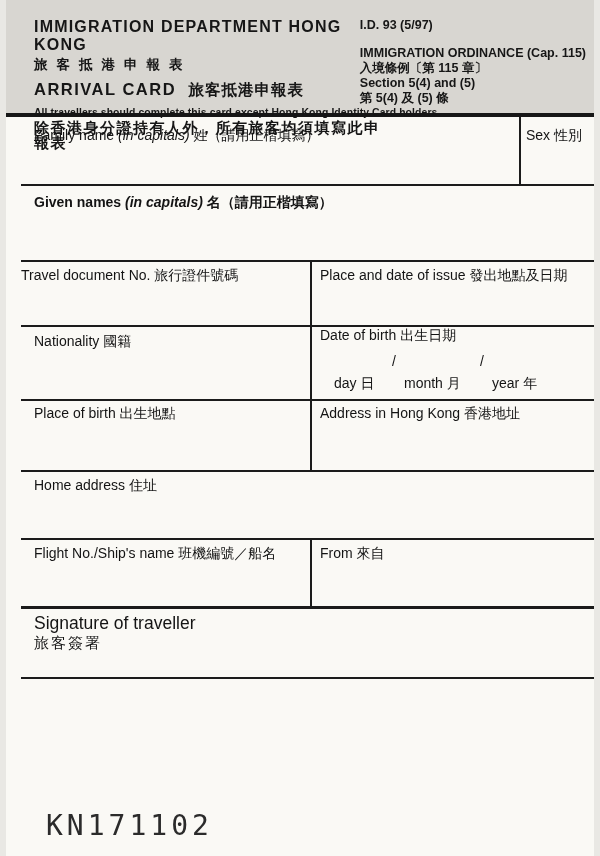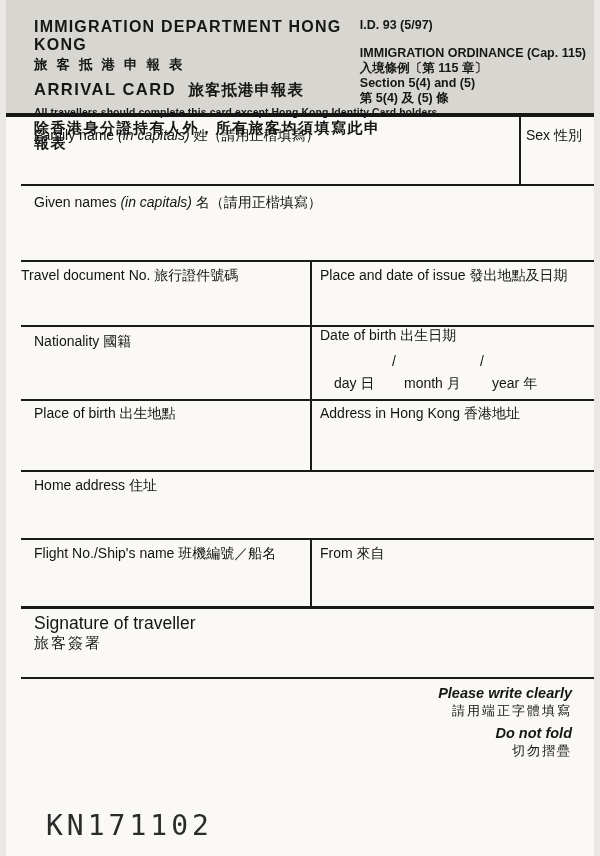--- a/index.html
+++ b/index.html
@@ -83,21 +83,21 @@
   <div class="lbl" style="left:28px;top:127px;">
     <span>Family name</span>
     <span class="it">(in capitals)</span>
     <span>姓（請用正楷填寫）</span>
   </div>
   <div class="lbl" style="left:520px;top:127px;">
     <span>Sex</span>
     <span>性別</span>
   </div>
 
-  <div class="lbl" style="left:28px;top:194px;">
+  <div class="lbl" style="left:28px;top:194px;font-weight:bold;">
     <span>Given names</span>
     <span class="it">(in capitals)</span>
     <span>名（請用正楷填寫）</span>
   </div>
 
   <div class="lbl" style="left:15px;top:267px;">
     <span>Travel document No.</span>
     <span>旅行證件號碼</span>
   </div>
   <div class="lbl" style="left:314px;top:267px;">
@@ -147,22 +147,16 @@
     <span>班機編號／船名</span>
   </div>
   <div class="lbl" style="left:314px;top:545px;">
     <span>From</span>
     <span>來自</span>
   </div>
 
   <div class="sig-en" style="left:28px;top:613px;">Signature of traveller</div>
   <div class="sig-zh" style="left:28px;top:634px;">旅客簽署</div>
 
-  <div class="footer-notes">
-    <div class="fn-it">Please write clearly</div>
-    <div class="fn-zh">請用端正字體填寫</div>
-    <div class="fn-it fn-gap">Do not fold</div>
-    <div class="fn-zh">切勿摺疊</div>
-  </div>
 
   <div class="serial">KN171102</div>
 
 </div>
 
 </body></html>

